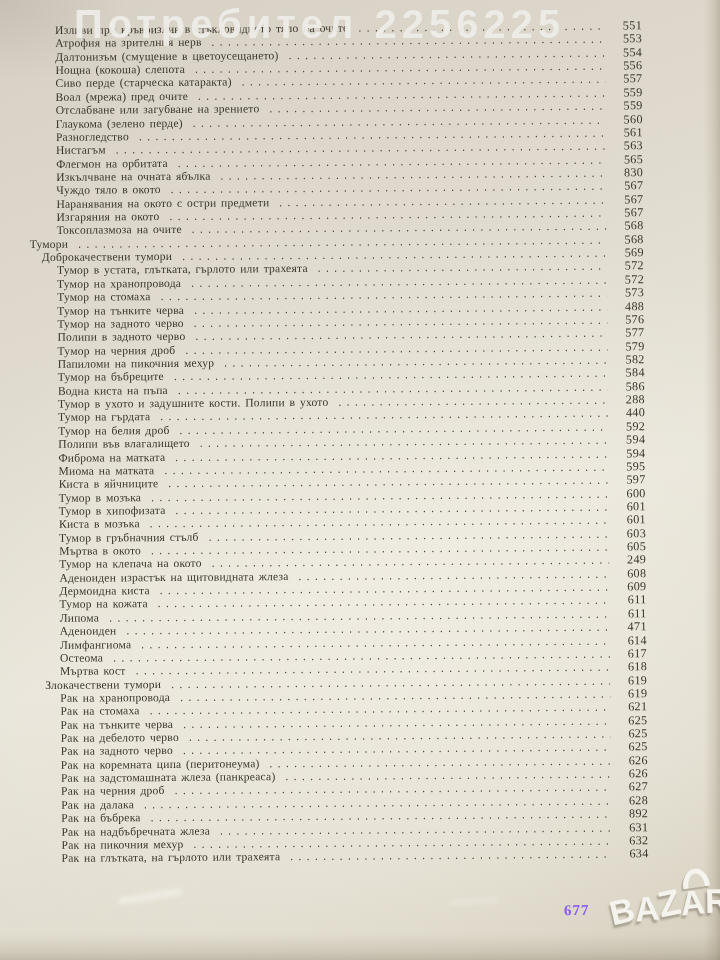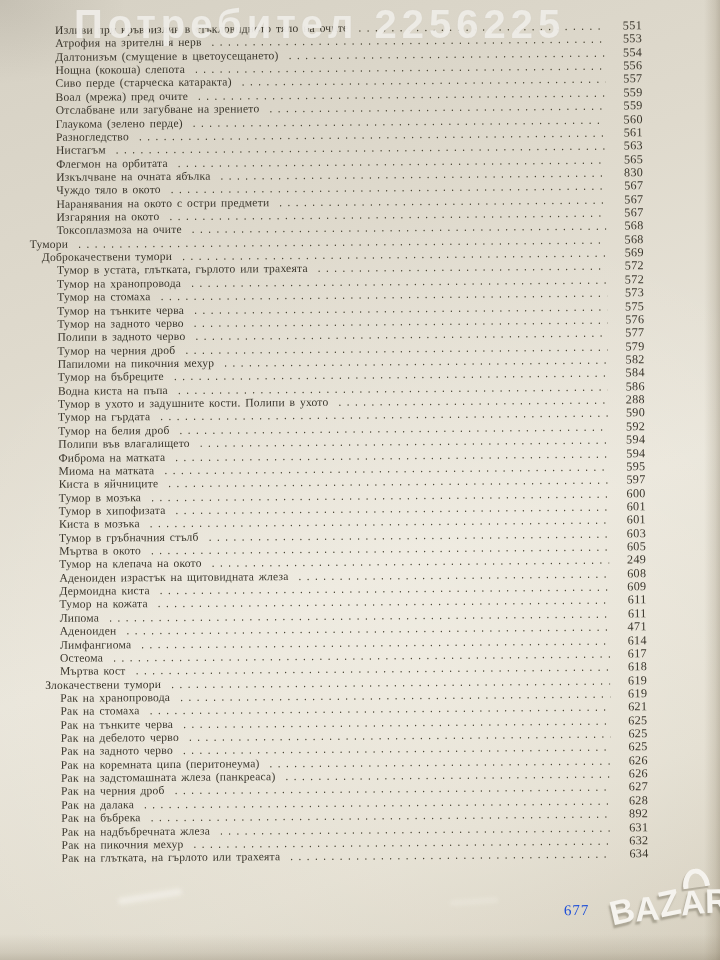--- a/index.html
+++ b/index.html
@@ -41,21 +41,21 @@
     flex:1 1 auto;min-width:0;overflow:hidden;white-space:nowrap;
     margin:0 7px 0 10px;letter-spacing:5.5px;color:#45402f;font-size:11px;
   }
   .row .p{flex:0 0 30px;text-align:right;font-size:12.2px;letter-spacing:0.3px;}
   .lvl0{padding-left:28px;}
   .lvl1{padding-left:40px;}
   .lvl2{padding-left:55px;}
 
   .footer-num{
     position:absolute;left:564px;top:902px;
-    font-size:15px;font-weight:400;color:#1d4ed8;letter-spacing:1px;
+    font-size:15px;font-weight:700;color:#8b5cf6;letter-spacing:1px;
     transform:rotate(-1deg);
   }
 
   
   .user-wm{
     position:absolute;left:42px;top:2px;
     font-family:"Liberation Sans","DejaVu Sans",sans-serif;
     font-weight:bold;font-size:40px;letter-spacing:5px;
     color:rgba(240,238,233,0.88);white-space:nowrap;
     text-shadow:0 0 1px rgba(210,206,198,0.6);
@@ -189,21 +189,21 @@
       <span class="p">572</span>
     </div>
     <div class="row lvl2">
       <span class="t">Тумор на стомаха</span>
       <span class="leader">..............................................................................................................</span>
       <span class="p">573</span>
     </div>
     <div class="row lvl2">
       <span class="t">Тумор на тънките черва</span>
       <span class="leader">..............................................................................................................</span>
-      <span class="p">575</span>
+      <span class="p">488</span>
     </div>
     <div class="row lvl2">
       <span class="t">Тумор на задното черво</span>
       <span class="leader">..............................................................................................................</span>
       <span class="p">576</span>
     </div>
     <div class="row lvl2">
       <span class="t">Полипи в задното черво</span>
       <span class="leader">..............................................................................................................</span>
       <span class="p">577</span>
@@ -229,21 +229,21 @@
       <span class="p">586</span>
     </div>
     <div class="row lvl2">
       <span class="t">Тумор в ухото и задушните кости. Полипи в ухото</span>
       <span class="leader">..............................................................................................................</span>
       <span class="p">288</span>
     </div>
     <div class="row lvl2">
       <span class="t">Тумор на гърдата</span>
       <span class="leader">..............................................................................................................</span>
-      <span class="p">590</span>
+      <span class="p">440</span>
     </div>
     <div class="row lvl2">
       <span class="t">Тумор на белия дроб</span>
       <span class="leader">..............................................................................................................</span>
       <span class="p">592</span>
     </div>
     <div class="row lvl2">
       <span class="t">Полипи във влагалището</span>
       <span class="leader">..............................................................................................................</span>
       <span class="p">594</span>

